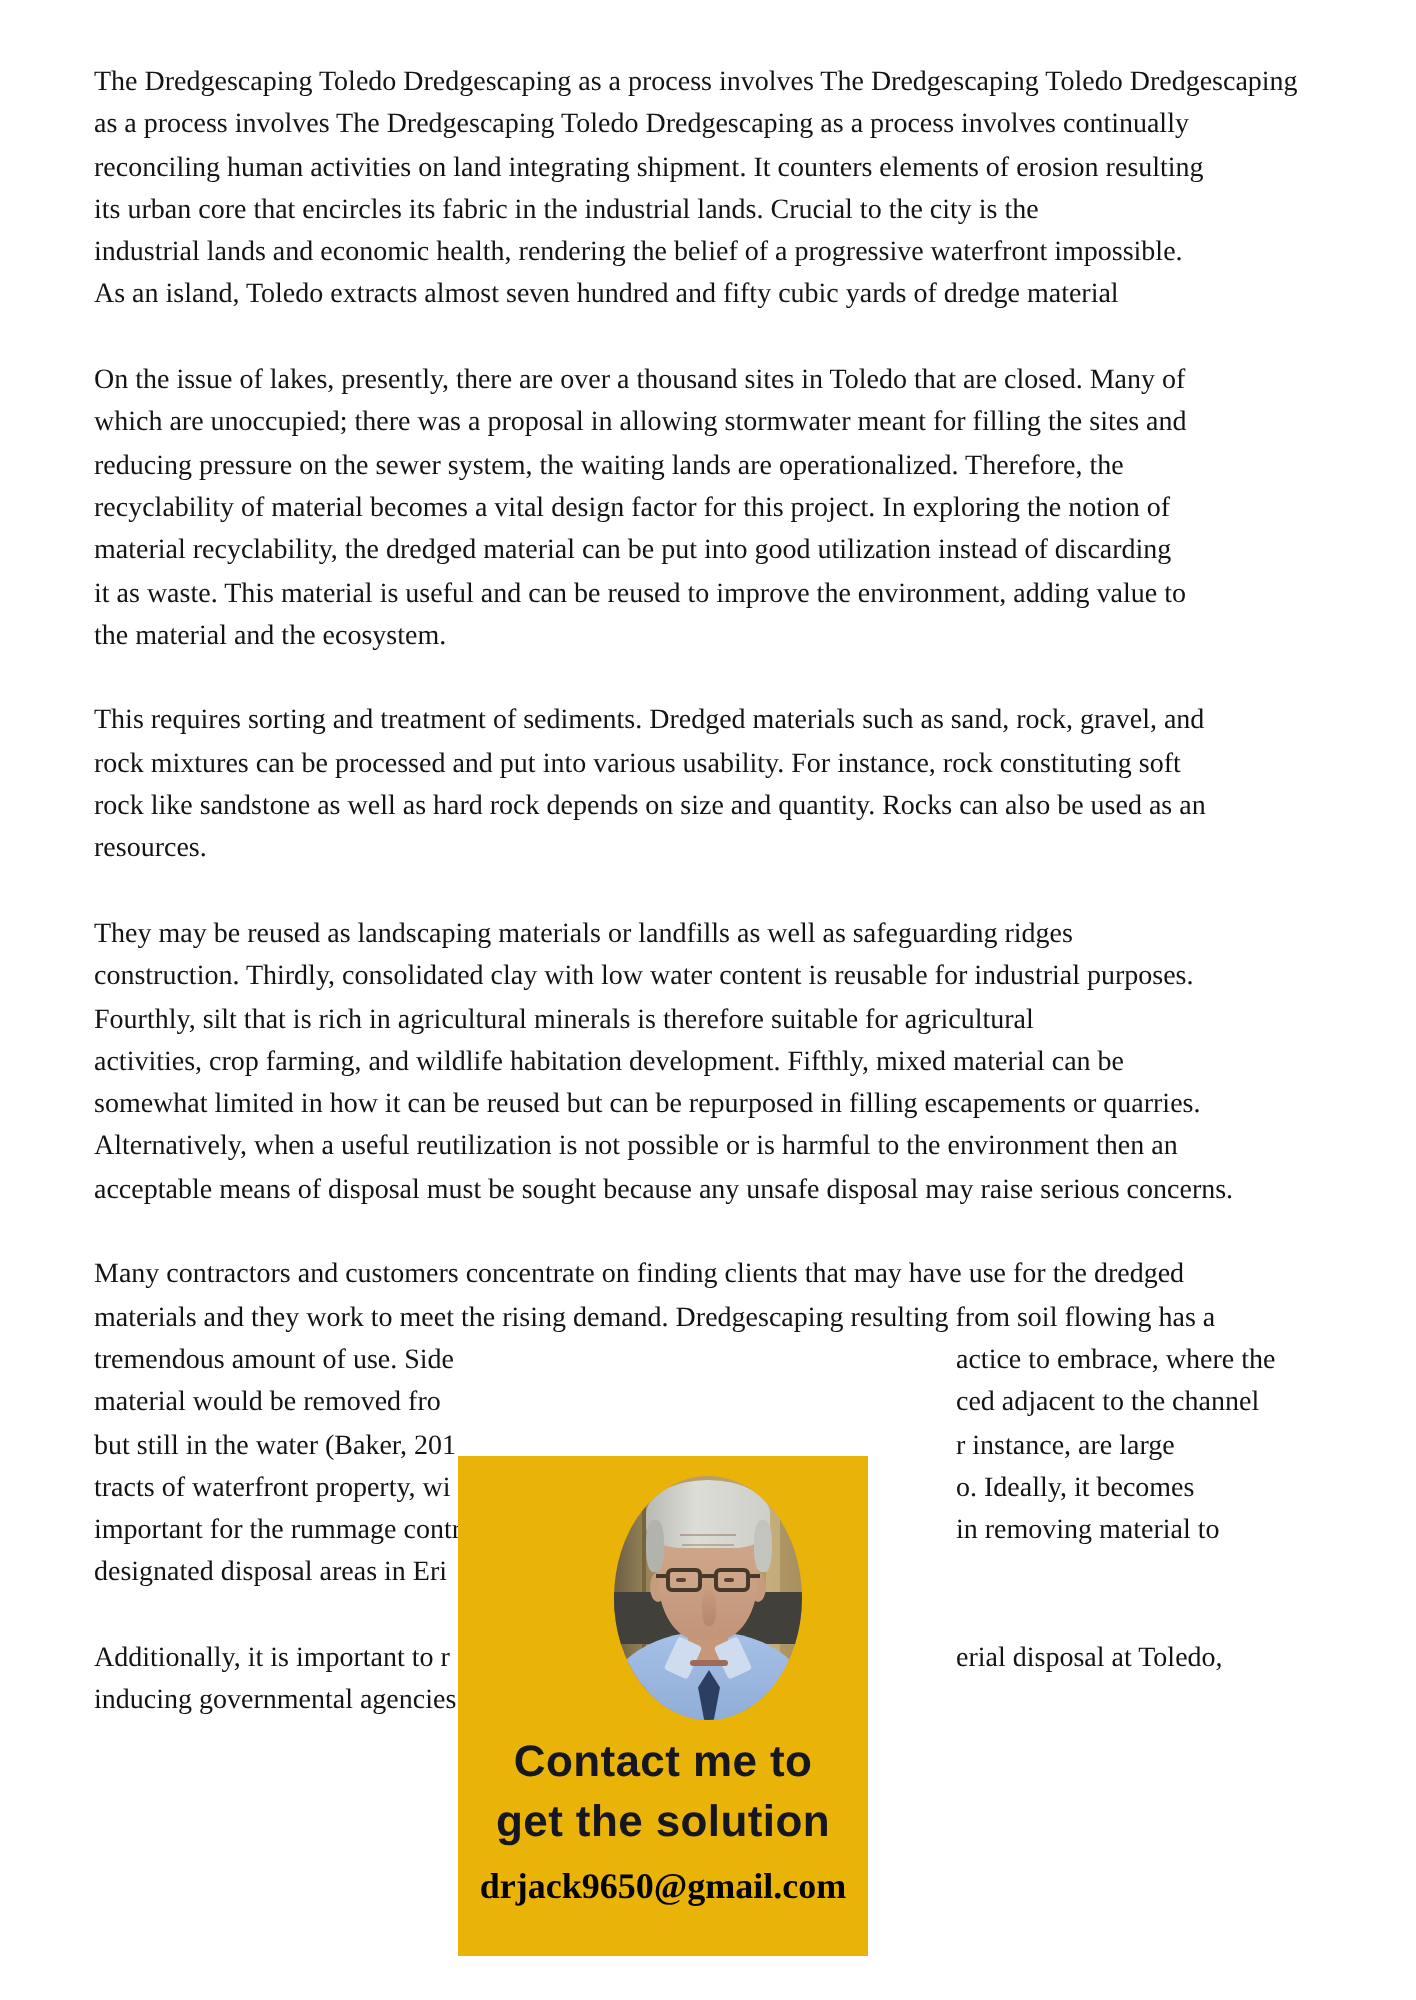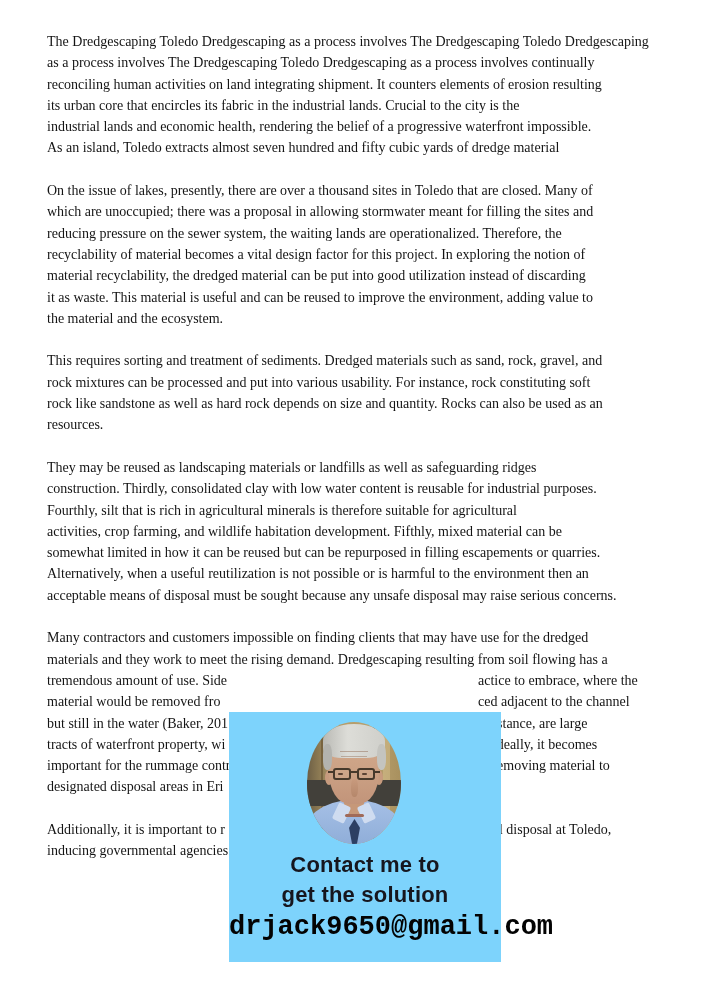--- a/index.html
+++ b/index.html
@@ -14,35 +14,35 @@
   .doc {
     position:absolute; left:47px; top:31px; width:630px;
     font-size:14px; line-height:21.3px; color:#141414;
   }
   .para { margin:0 0 21.3px 0; }
   .ln { white-space:nowrap; height:21.3px; position:relative; }
   .frag-l { position:absolute; left:0; top:0; white-space:nowrap;font-family:Liberation Serif, serif; }
   .frag-r { position:absolute; left:431px; top:0; white-space:nowrap;font-family:Liberation Serif, serif; }
   
   .overlay {
-    position:absolute; left:229px; top:712px; width:272px; height:250px;
-    background:#7dd3fc; z-index:10;
+    position:absolute; left:229px; top:728px; width:205px; height:250px;
+    background:#eab308; z-index:10;
   }
   .ov-h {
     position:absolute; top:138px; left:0; width:100%;
     text-align:center;
     font-family:"Liberation Sans", sans-serif;
     font-weight:700; font-size:22px; line-height:30px;
     color:#16161e; letter-spacing:0.2px;
   }
   .ov-email {
     position:absolute; top:202px; left:0; width:100%;
     text-align:center;
-    font-family:Liberation Mono, monospace;
-    font-weight:700; font-size:27px; line-height:26px;
+    font-family:Liberation Serif, serif;
+    font-weight:700; font-size:18px; line-height:26px;
     color:#030303;
   }
   
   .photo {
     position:absolute; left:78px; top:10px; width:94px; height:122px;
     border-radius:50%; overflow:hidden;
     background:linear-gradient(90deg,#6d5f45 0%,#8a7852 12%,#b59c6a 30%,#b8a06e 72%,#a8905e 100%);
   }
   .photo div { position:absolute; }
   .ph-seam1 { left:14px; top:0; width:2px; height:122px; background:rgba(96,76,44,.55); }
@@ -115,21 +115,21 @@
     <div class="para">
       <div class="ln">They may be reused as landscaping materials or landfills as well as safeguarding ridges</div>
       <div class="ln">construction. Thirdly, consolidated clay with low water content is reusable for industrial purposes.</div>
       <div class="ln">Fourthly, silt that is rich in agricultural minerals is therefore suitable for agricultural</div>
       <div class="ln">activities, crop farming, and wildlife habitation development. Fifthly, mixed material can be</div>
       <div class="ln">somewhat limited in how it can be reused but can be repurposed in filling escapements or quarries.</div>
       <div class="ln">Alternatively, when a useful reutilization is not possible or is harmful to the environment then an</div>
       <div class="ln">acceptable means of disposal must be sought because any unsafe disposal may raise serious concerns.</div>
     </div>
     <div class="para">
-      <div class="ln">Many contractors and customers impossible on finding clients that may have use for the dredged</div>
+      <div class="ln">Many contractors and customers concentrate on finding clients that may have use for the dredged</div>
       <div class="ln">materials and they work to meet the rising demand. Dredgescaping resulting from soil flowing has a</div>
       <div class="ln">
         <span class="frag-l">tremendous amount of use. Side</span>
         <span class="frag-r">actice to embrace, where the</span>
       </div>
       <div class="ln">
         <span class="frag-l">material would be removed fro</span>
         <span class="frag-r">ced adjacent to the channel</span>
       </div>
       <div class="ln">

